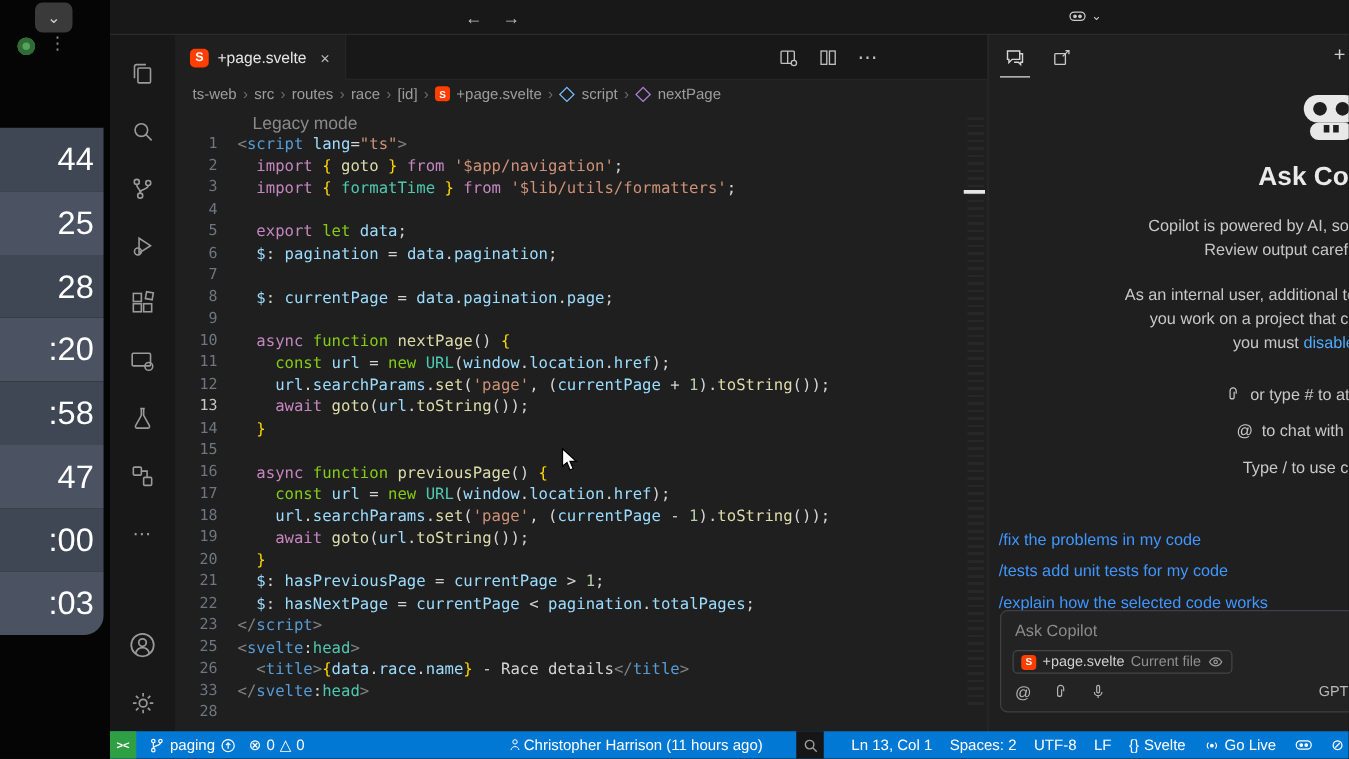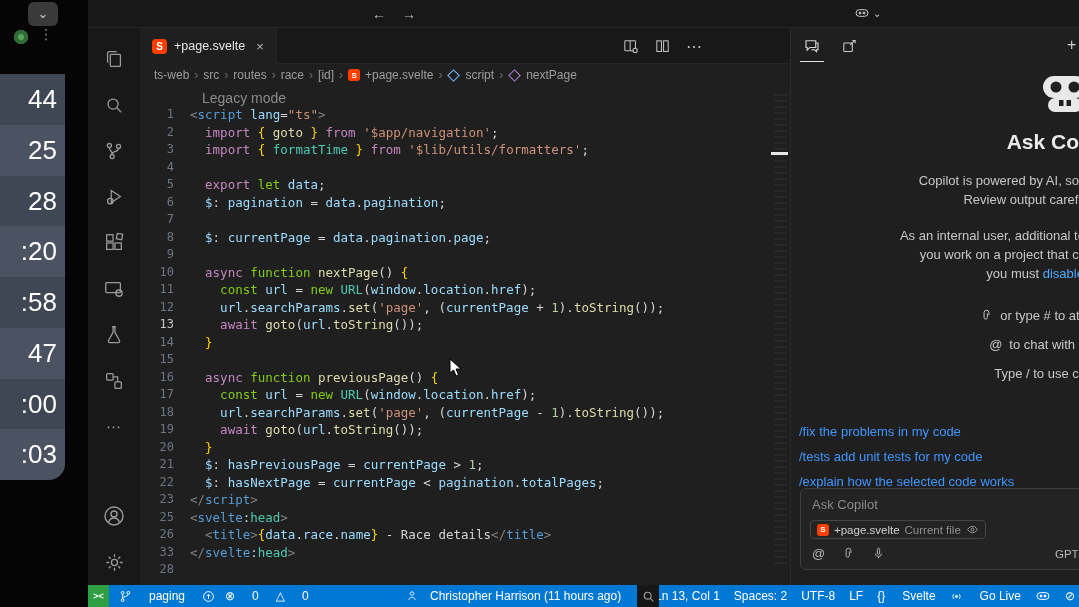--- a/index.html
+++ b/index.html
@@ -8,21 +8,21 @@
          font-family:"Liberation Sans", sans-serif; color:#ccc; }
   svg { display:block; }
 
   
   #underlay { position:absolute; left:0; top:0; width:88px; height:607px; background:#050505; }
   .chev-btn { position:absolute; left:28px; top:2px; width:30px; height:24px; background:#3a3a3a;
               border-radius:6px; color:#c9c9c9; text-align:center; line-height:23px; font-size:13px; }
   .gdot { position:absolute; left:14px; top:30px; width:14px; height:14px; border-radius:50%;
           background:#57a35d; box-shadow:inset 0 0 0 4px #2e6b35; }
   .kebab { position:absolute; left:39px; top:27px; color:#8a8a8a; font-size:14px; line-height:1; }
-  #bg-rows { position:absolute; left:0; top:74px; width:65px; border-radius:0 0 16px 0; overflow:hidden; }
+  #bg-rows { position:absolute; left:0; top:102px; width:83px; border-radius:0 0 16px 0; overflow:hidden; }
   .trow { height:50.75px; line-height:50.75px; text-align:right; padding-right:8px;
           color:#fff; font-size:26px; background:#3f4754; }
   .trow.alt { background:#4b5362; }
   #bg-next { position:absolute; left:0; top:491px; width:78px; height:116px; background:#0d1626; }
   #bg-next .nxt { position:absolute; left:8px; top:36px; font-size:27px; color:#fff; }
 
   
   #vscode { position:absolute; left:88px; top:0; width:991px; height:607px; background:#1f1f1f; }
 
   
@@ -100,22 +100,22 @@
              border:1px solid #454545; border-radius:4px; padding:2px 6px; font-size:11.5px; color:#d0d0d0; }
   .cb-chip .dim { color:#8f8f8f; }
   .cb-icons { position:absolute; left:11px; top:57px; display:flex; gap:17px; align-items:center; color:#b3b3b3; font-size:13px; }
   .cb-model { position:absolute; left:254px; top:59px; color:#b9b9b9; font-size:11.5px; }
 
   
   #statusbar { position:absolute; left:0; right:0; bottom:0; height:22px; background:#0078d4;
                display:flex; align-items:center; color:#fff; font-size:12px; }
   .sb-remote { width:21px; height:22px; background:#2ea043; display:flex; align-items:center;
                justify-content:center; font-size:9px; font-weight:bold; flex:none; }
-  .sb-item { display:flex; align-items:center; gap:17px; margin-left:10px; white-space:nowrap; }
-  .sb-blame { position:absolute; left:318px; display:flex; gap:12px; align-items:center; white-space:nowrap; }
+  .sb-item { display:flex; align-items:center; gap:4px; margin-left:10px; white-space:nowrap; }
+  .sb-blame { position:absolute; left:318px; display:flex; gap:1px; align-items:center; white-space:nowrap; }
   .sb-zoombox { position:absolute; left:549px; top:0; width:22px; height:22px; background:#161616;
                 display:flex; align-items:center; justify-content:center; }
   .sb-right { margin-left:auto; display:flex; gap:14px; align-items:center; padding-right:4px; white-space:nowrap; }
 
   
   #cursor { position:absolute; left:449px; top:358px; }
 </style>
 </head>
 <body>
 

